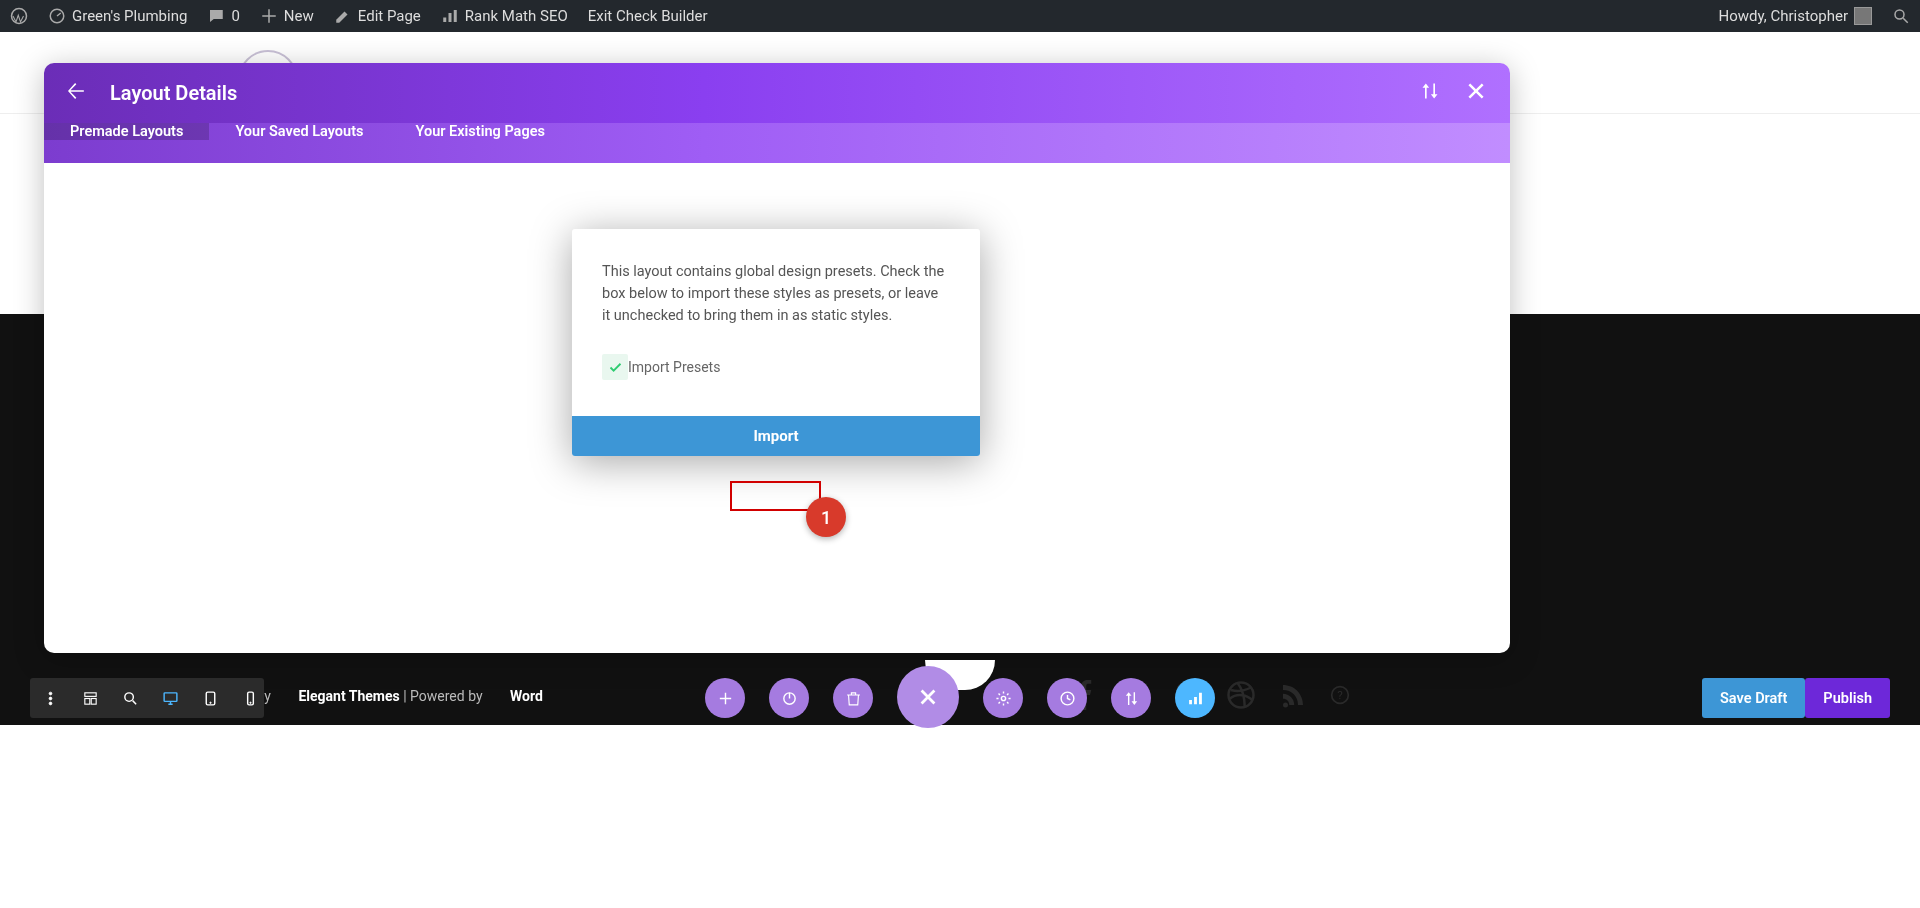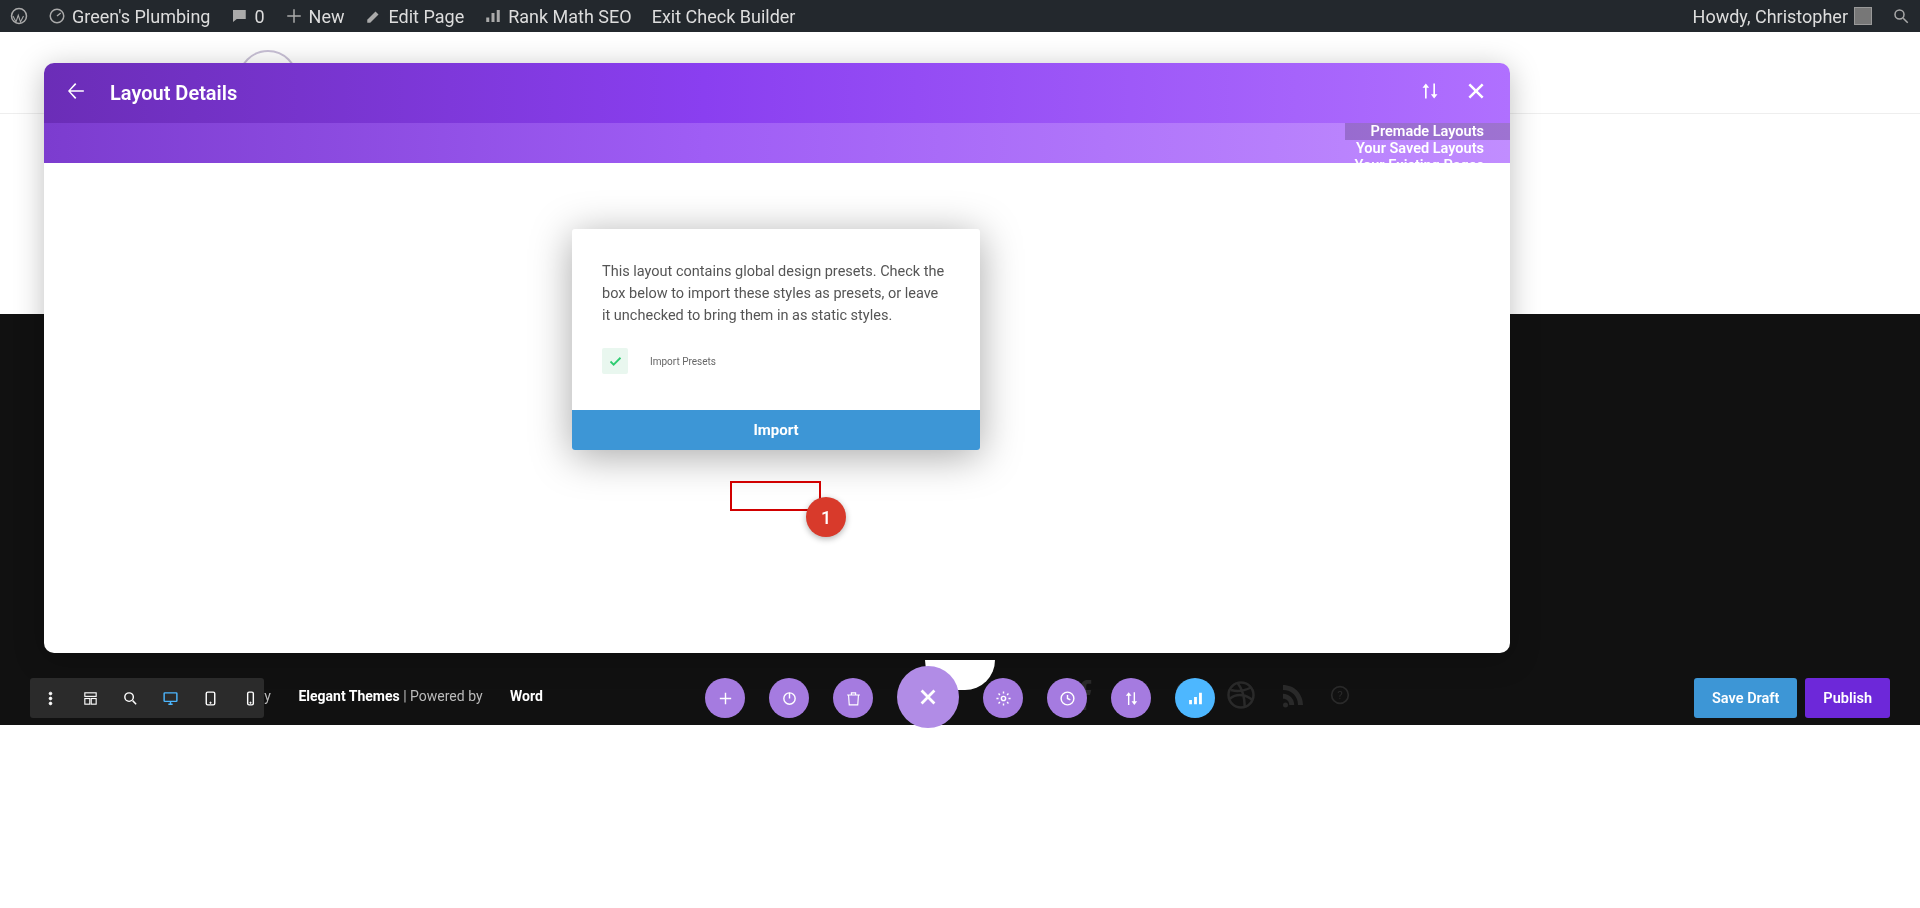--- a/index.html
+++ b/index.html
@@ -1,49 +1,49 @@
 <!DOCTYPE html>
 <html><head>
 <meta charset="utf-8">
 <style>
   * { margin:0; padding:0; box-sizing:border-box; font-family:-apple-system,BlinkMacSystemFont,"Segoe UI",Roboto,Helvetica,Arial,sans-serif; }
   html,body { width:1920px; height:908px; overflow:hidden; background:#fff; }
 
   
-  .wp-admin-bar { position:absolute; top:0; left:0; right:0; height:32px; background:#23282d; color:#eee; display:flex; align-items:center; font-size:18px; z-index:10; }
+  .wp-admin-bar { position:absolute; top:0; left:0; right:0; height:32px; background:#23282d; color:#eee; display:flex; align-items:center; font-size:15px; z-index:10; }
   .wp-admin-bar .left,.wp-admin-bar .right { display:flex; align-items:center; height:100%; }
   .wp-admin-bar .left { flex:1; }
   .wp-admin-bar .item { display:flex; align-items:center; gap:6px; padding:0 10px; height:100%; cursor:pointer; color:#ddd; }
   .wp-admin-bar svg { width:18px; height:18px; fill:#aaa; }
   .avatar-sq { width:18px; height:18px; background:#777; border:1px solid #999; }
 
   
   .page-top { position:absolute; top:32px; left:0; right:0; height:82px; background:#fff; border-bottom:1px solid #eee; }
   .logo-circle { position:absolute; top:50px; left:238px; width:60px; height:60px; border:2px solid #c9c1d6; border-radius:50%; }
 
   
   .dark-band { position:absolute; top:314px; left:0; right:0; height:411px; background:#111; }
 
   
   .layout-panel { position:absolute; top:63px; left:44px; width:1466px; height:590px; background:#fff; box-shadow:0 5px 30px rgba(0,0,0,.25); border-radius:10px; overflow:hidden; z-index:20; }
   .panel-header { height:60px; background:linear-gradient(90deg,#6b2db7 0%,#8a3ff0 45%,#b070ff 100%); color:#fff; display:flex; align-items:center; padding:0 24px; font-size:20px; font-weight:600; }
   .panel-header .back { margin-right:22px; cursor:pointer; }
   .panel-header .spacer { flex:1; }
   .panel-header svg { width:20px; height:20px; fill:#fff; }
-  .panel-tabs { height:40px; background:linear-gradient(90deg,#7c3ccf 0%,#9f5df5 45%,#c18dff 100%); display:flex; align-items:flex-end; color:#fff; font-size:14.5px; font-weight:600;flex-direction:column; }
+  .panel-tabs { height:40px; background:linear-gradient(90deg,#7c3ccf 0%,#9f5df5 45%,#c18dff 100%); display:flex; align-items:flex-start; color:#fff; font-size:14.5px; font-weight:600; }
   .panel-tabs .tab { padding:0 26px; display:flex; align-items:center; cursor:pointer; }
   .panel-tabs .tab.active { background:rgba(0,0,0,.18); }
 
   
   .dialog { position:absolute; top:229px; left:572px; width:408px; background:#fff; box-shadow:0 6px 40px rgba(0,0,0,.35); border-radius:3px; z-index:30; overflow:hidden; }
   .dialog-header { height:60px; background:#6c2eb9; color:#fff; display:flex; align-items:center; padding:0 28px; font-size:18px; font-weight:600; }
   .dialog-header .spacer { flex:1; }
   .dialog-header svg { width:16px; height:16px; fill:#fff; cursor:pointer; }
   .dialog-body { padding:32px 30px 36px; color:#555; font-size:14.5px; line-height:1.5; }
-  .check-row { display:flex; align-items:center; gap:22px; margin-top:22px; color:#666; font-size:10px; }
+  .check-row { display:flex; align-items:center; gap:0; margin-top:28px; color:#666; font-size:14px; }
   .check { width:26px; height:26px; background:#e9f7ef; display:flex; align-items:center; justify-content:center; border-radius:2px; }
   .check svg { width:15px; height:15px; stroke:#2ecc71; stroke-width:3; fill:none; }
   .dialog-footer { text-align:center; }
   .import-btn { width:100%; height:40px; background:#3d96d6; color:#fff; font-size:15px; font-weight:700; border:none; cursor:pointer; position:relative; }
   .import-highlight { position:absolute; top:481px; left:730px; width:91px; height:30px; border:2px solid #d10000; z-index:35; pointer-events:none; }
   .anno { position:absolute; top:497px; left:806px; width:40px; height:40px; border-radius:50%; background:#d83a2b; color:#fff; display:flex; align-items:center; justify-content:center; font-size:18px; font-weight:500; z-index:36; box-shadow:0 2px 6px rgba(0,0,0,.3); }
 
   
   .site-footer { position:absolute; top:688px; left:230px; color:#bbb; font-size:14px; z-index:5; }
   .site-footer b { color:#fff; font-weight:700;margin-left:24px; }
@@ -60,21 +60,21 @@
   
   .round-row { position:absolute; top:678px; left:0; right:0; display:flex; justify-content:center; gap:24px; z-index:40; }
   .rnd { width:40px; height:40px; border-radius:50%; display:flex; align-items:center; justify-content:center; cursor:pointer; }
   .rnd svg { width:17px; height:17px; fill:#fff; }
   .rnd.purple { background:#a57be0; }
   .rnd.big { width:62px; height:62px; background:#b18ce6; margin-top:-12px; position:relative; }
   .rnd.blue { background:#4db7ff; }
   .notch { position:absolute; top:660px; left:50%; transform:translateX(-50%); width:70px; height:30px; background:#fff; border-bottom-left-radius:50px; border-bottom-right-radius:50px; z-index:39; }
 
   
-  .right-actions { position:absolute; top:678px; right:30px; display:flex; gap:8px; z-index:40; }
+  .right-actions { position:absolute; top:678px; right:30px; display:flex; gap:0; z-index:40; }
   .btn { height:40px; padding:0 18px; border:none; color:#fff; font-size:14.5px; font-weight:600; cursor:pointer; border-radius:3px; }
   .btn.draft { background:#3d96d6; }
   .btn.publish { background:#6d28d9; }
 
   
   body { transform-origin:top left; }
 </style>
 </head>
 <body>
 

